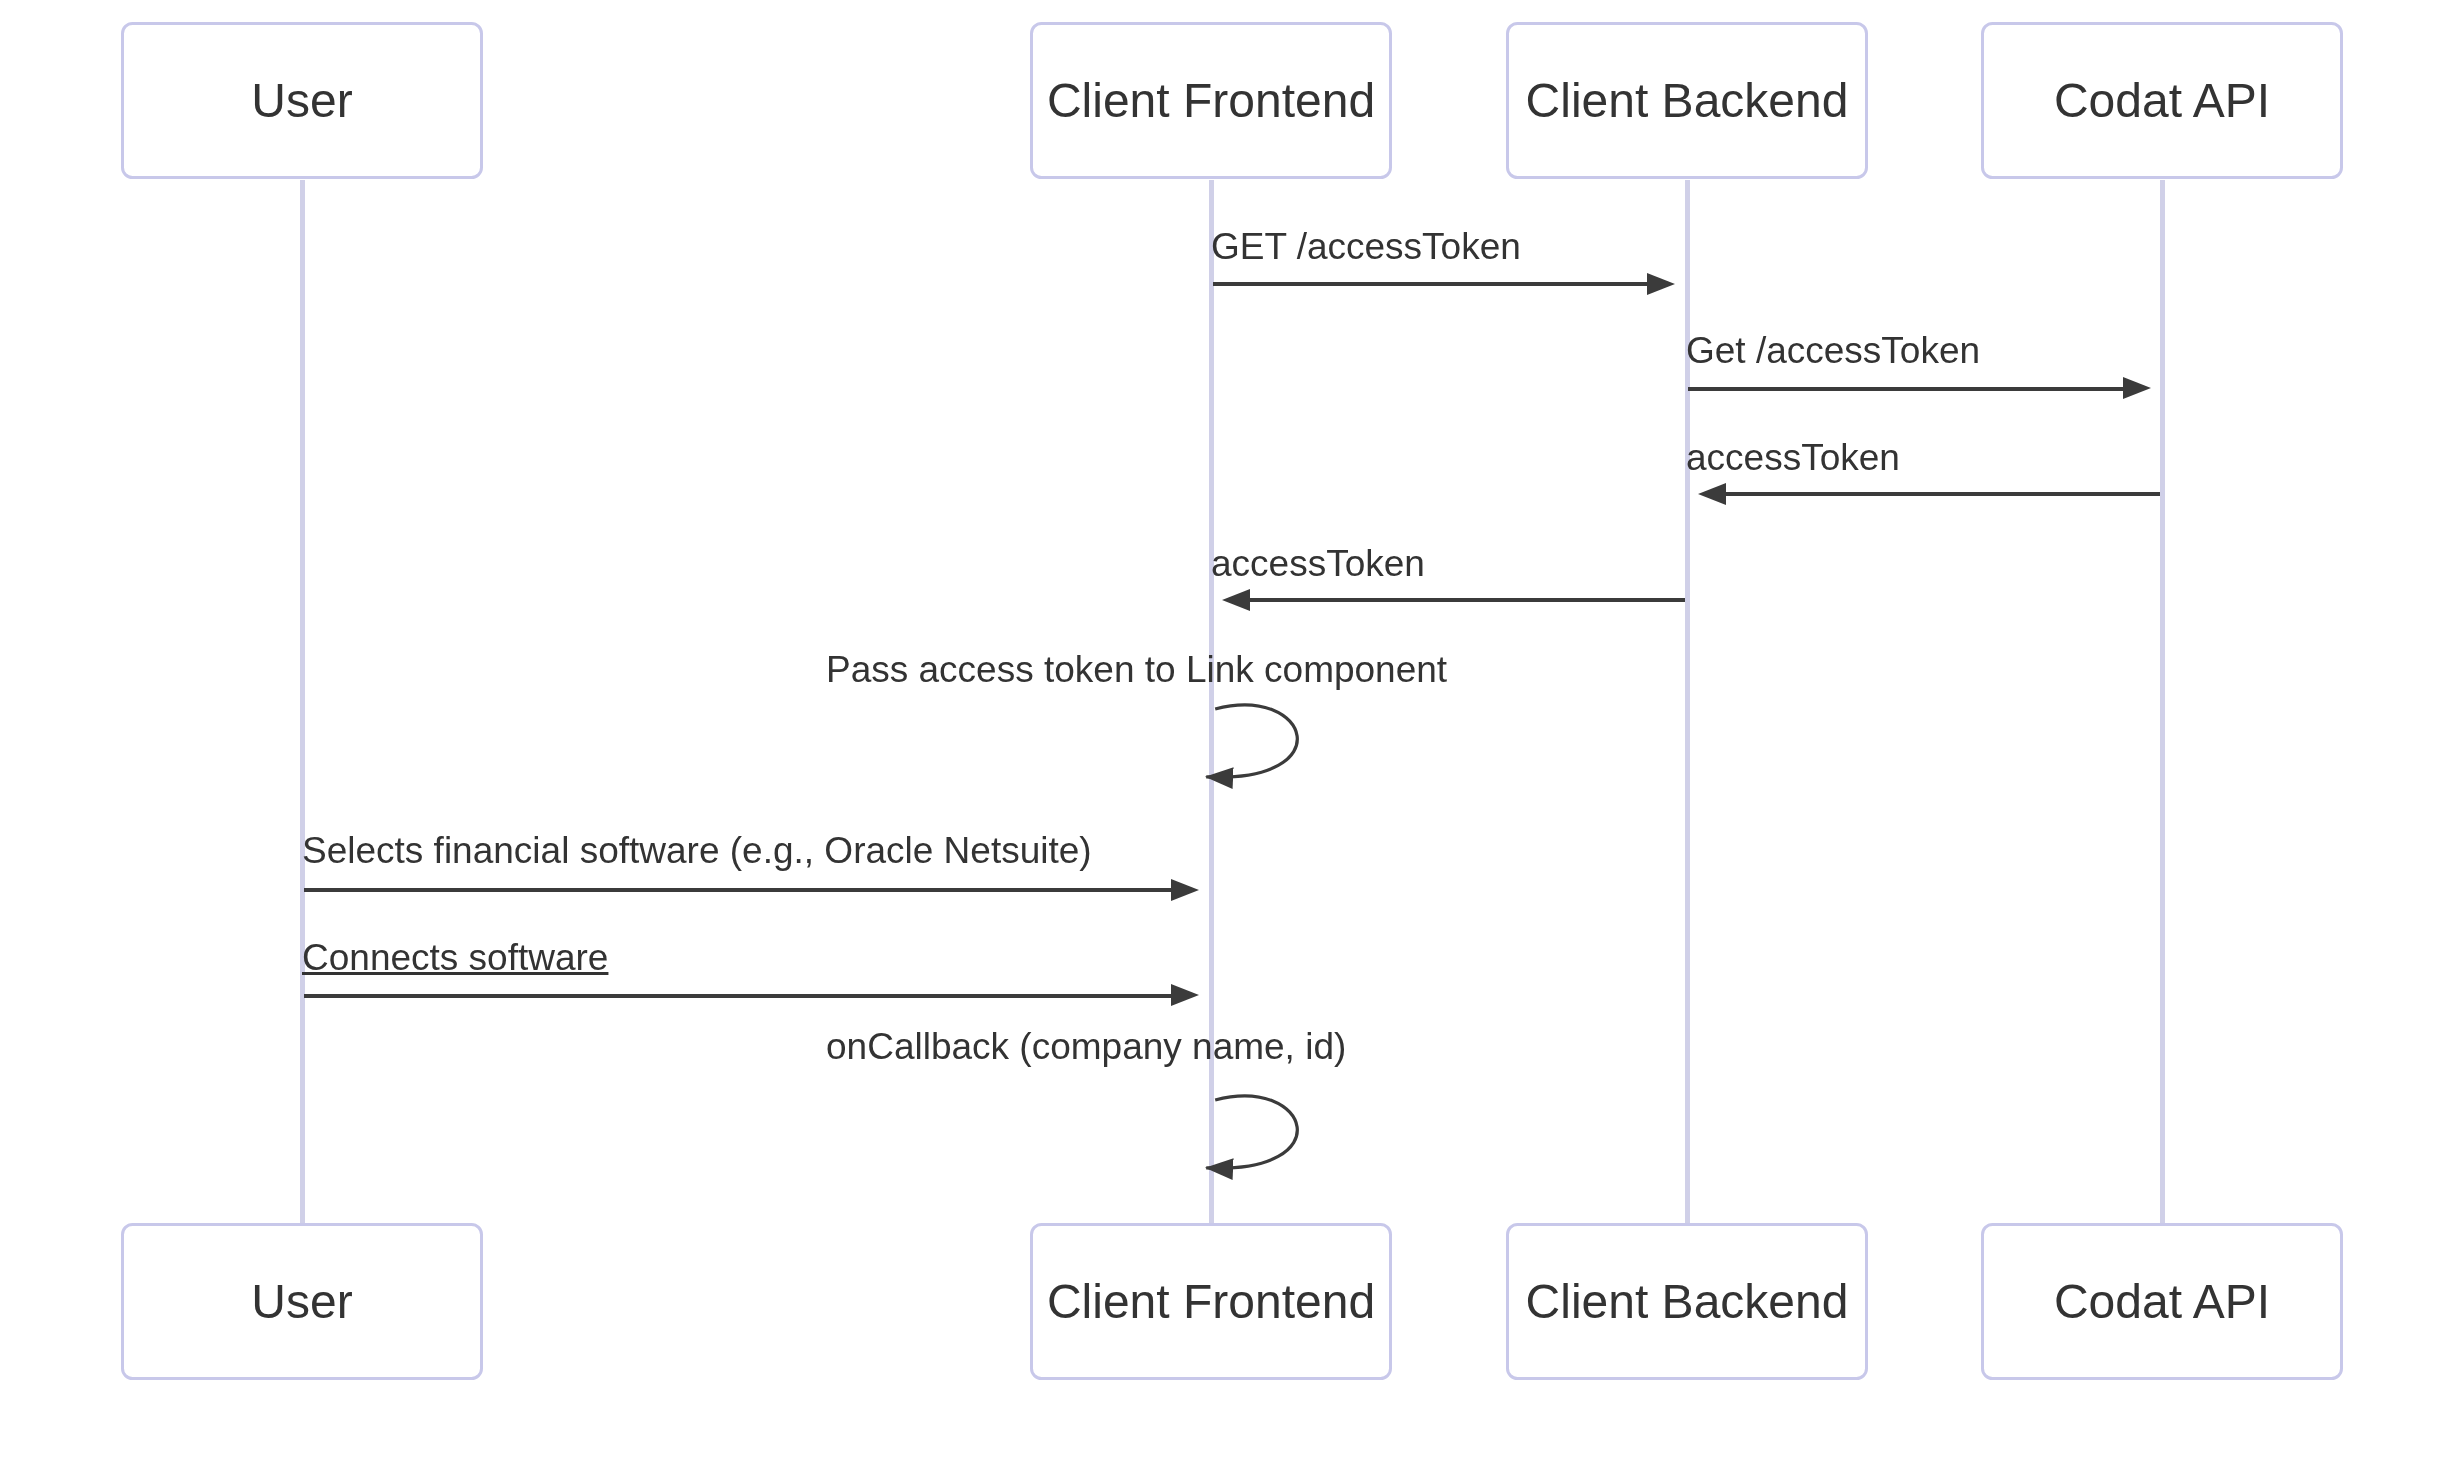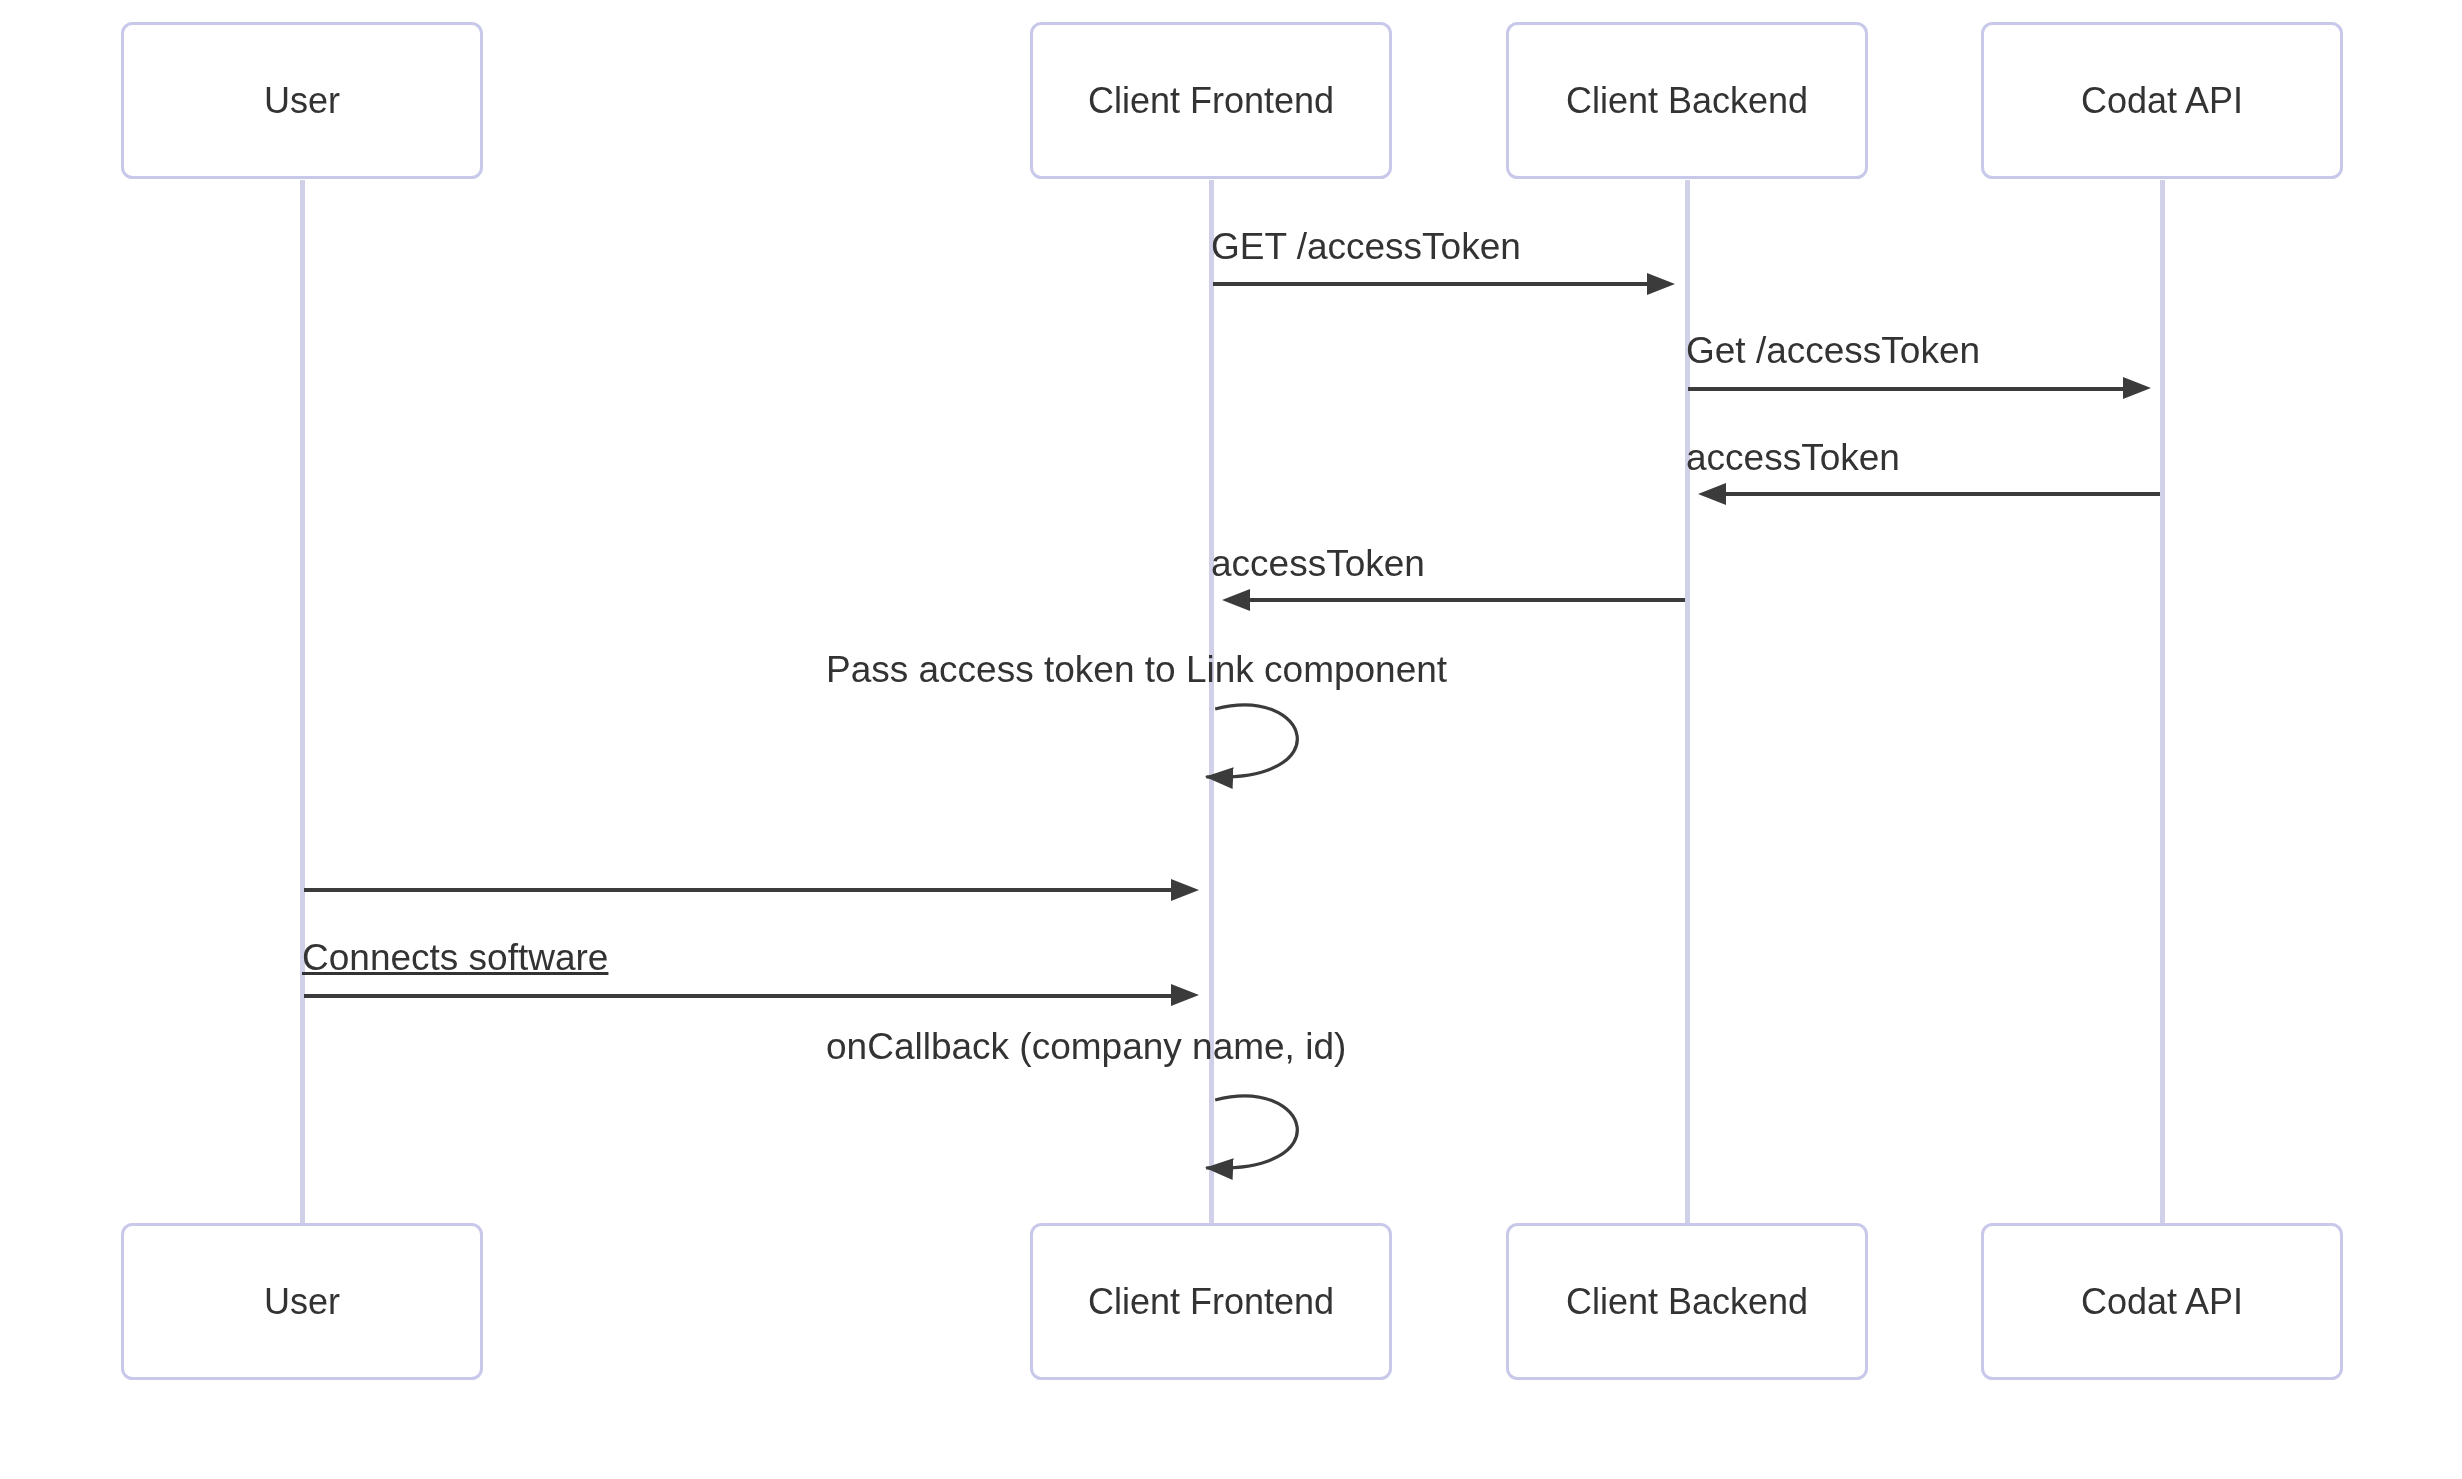--- a/index.html
+++ b/index.html
@@ -15,21 +15,21 @@
   .actor-box {
     position: absolute;
     width: 362px;
     height: 157px;
     background: #ffffff;
     border: 3.2px solid #c8c8ea;
     border-radius: 11.5px;
     display: flex;
     align-items: center;
     justify-content: center;
-    font-size: 36px;
+    font-size: 48px;
     color: #333333;
     box-sizing: border-box;
   }
   .lifeline {
     position: absolute;
     width: 4.5px;
     top: 180px;
     height: 1044px;
     background: #d0d0e8;
   }
@@ -116,20 +116,21 @@
   <div class="msg-label" style="left:826px; top:649px; width:769px;">Pass access token to Link component</div>
   <svg class="self-loop-svg" style="left:1188px; top:700px;" width="167" height="96" viewBox="0 0 260 150">
     <defs>
       <marker id="loopArrow1" markerUnits="userSpaceOnUse" markerWidth="46" markerHeight="34" refX="42" refY="17" orient="auto">
         <path d="M 0 0 L 44 17 L 0 34 z" fill="#3b3b3b"></path>
       </marker>
     </defs>
     <path d="M 42 14 C 190 -25, 240 130, 28 120" fill="none" stroke="#3b3b3b" stroke-width="5" marker-end="url(#loopArrow1)"></path>
   </svg>
 
+  <div class="msg-label" style="left:302px; top:830px; width:909px;">Selects financial software (e.g., Oracle Netsuite)</div>
   <div class="msg-line" style="left:304px; top:888px; width:868px;"></div>
   <div class="head-right" style="left:1171px; top:879px;"></div>
 
   <div class="msg-label" style="left:302px; top:937px; width:909px;text-decoration:underline;">Connects software</div>
   <div class="msg-line" style="left:304px; top:994px; width:868px;"></div>
   <div class="head-right" style="left:1171px; top:984px;"></div>
 
   <div class="msg-label" style="left:826px; top:1026px; width:769px;">onCallback (company name, id)</div>
   <svg class="self-loop-svg" style="left:1188px; top:1091px;" width="167" height="96" viewBox="0 0 260 150">
     <defs>

